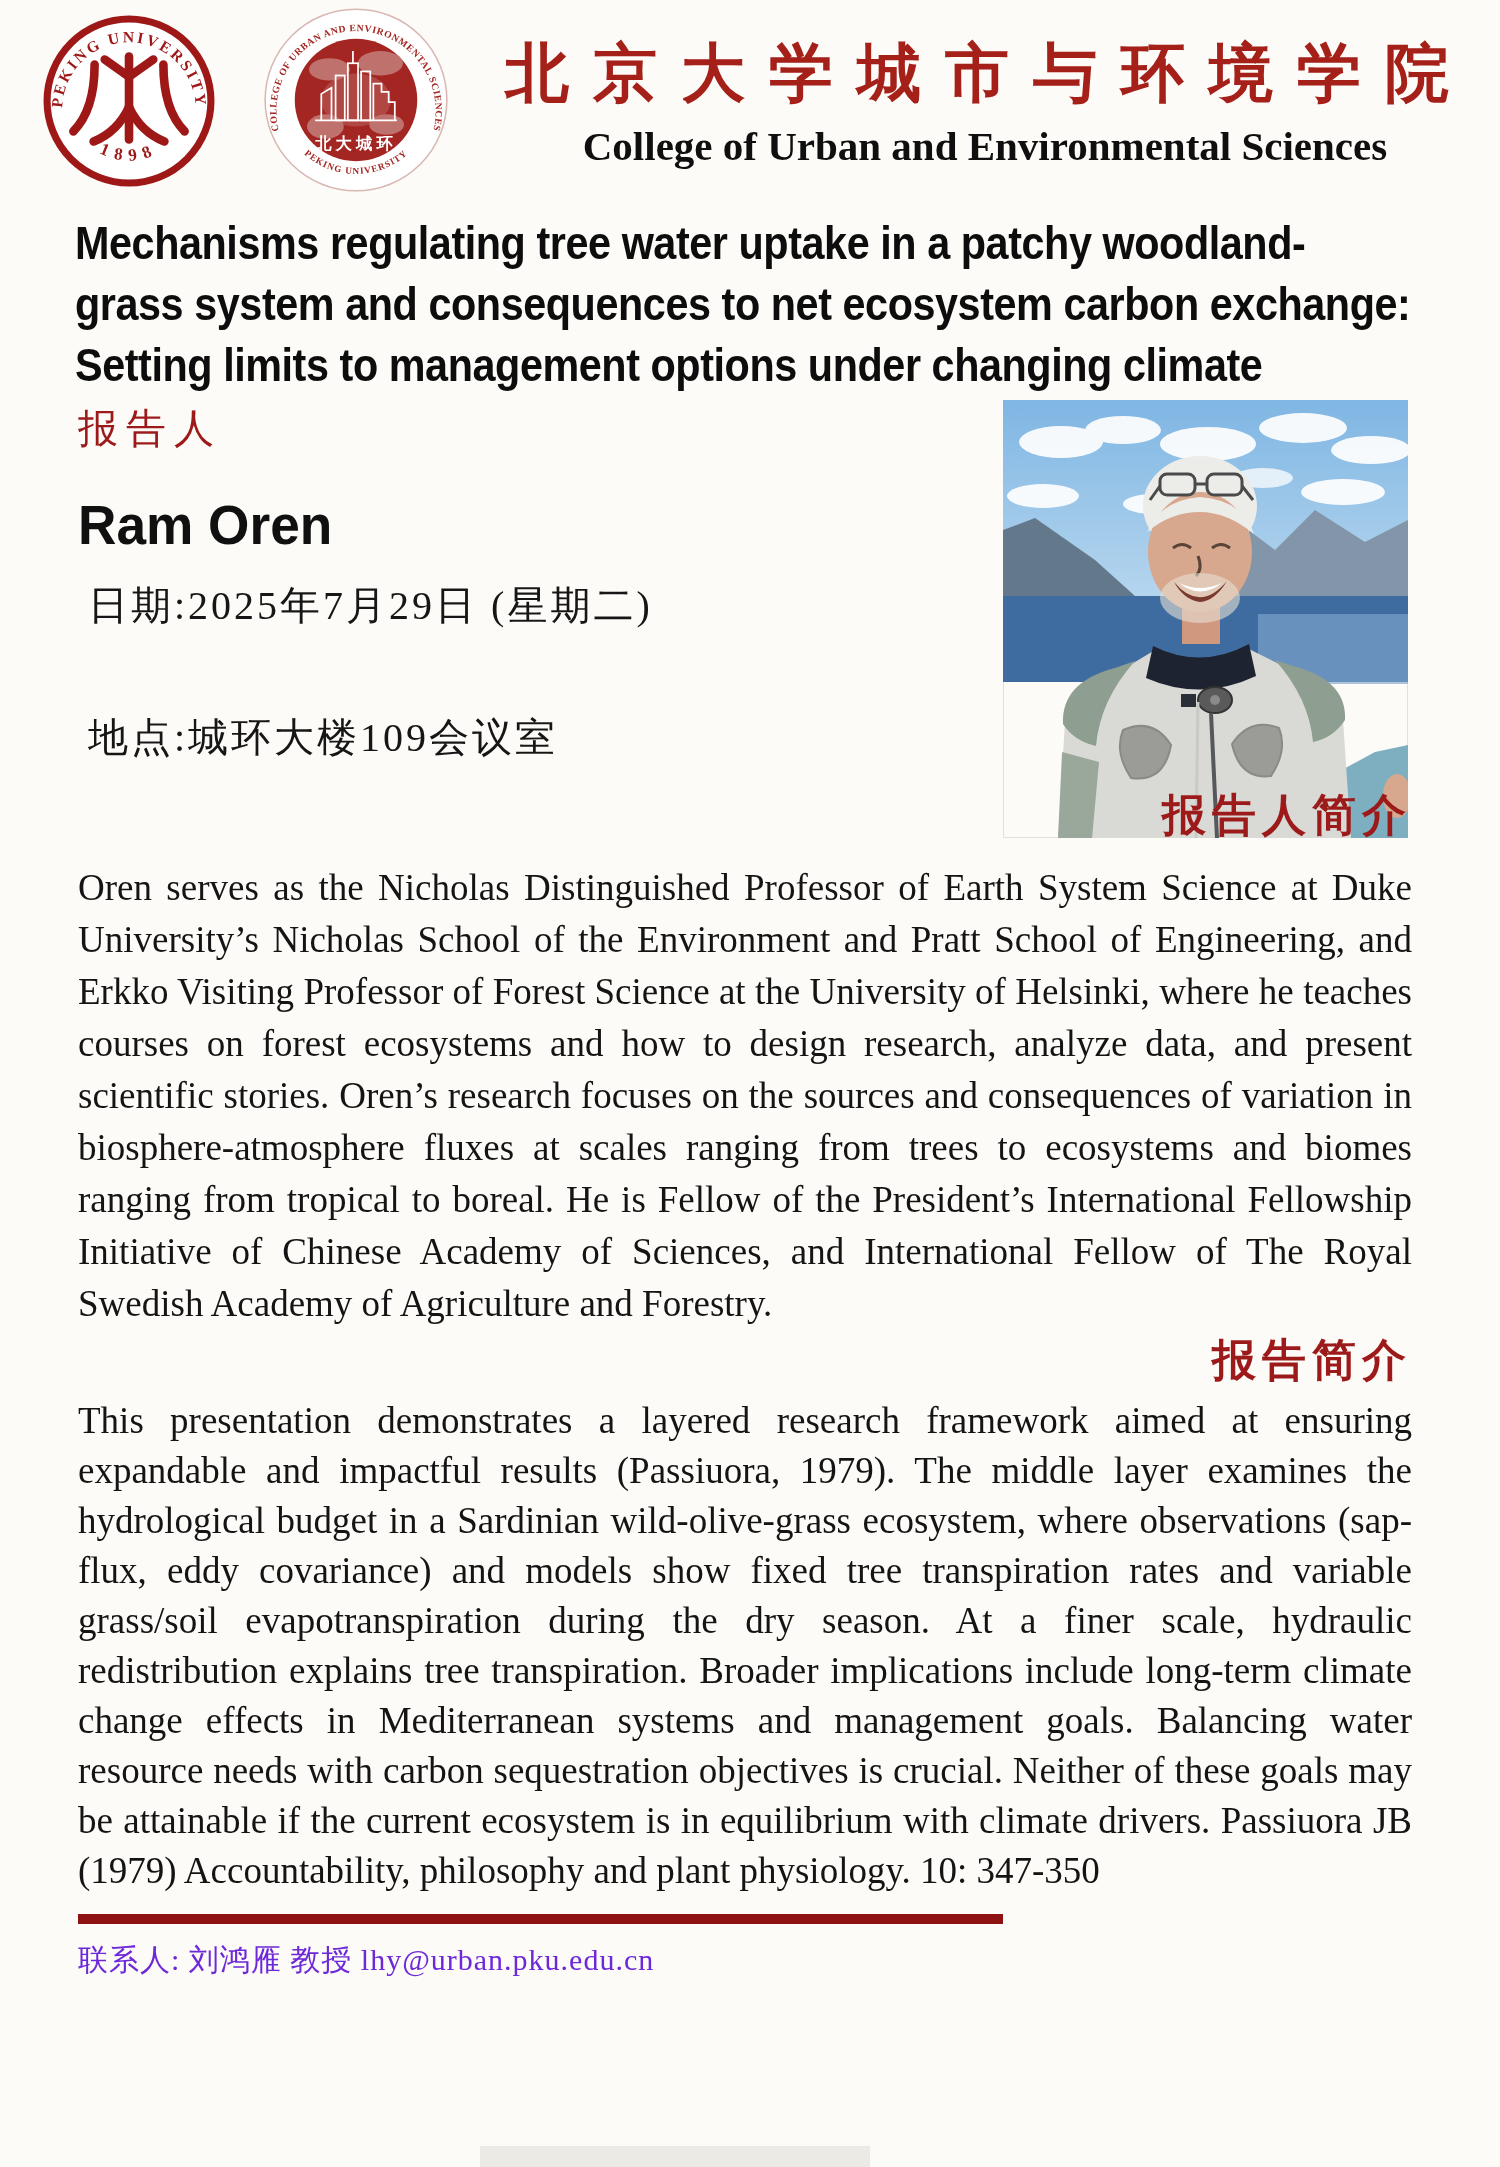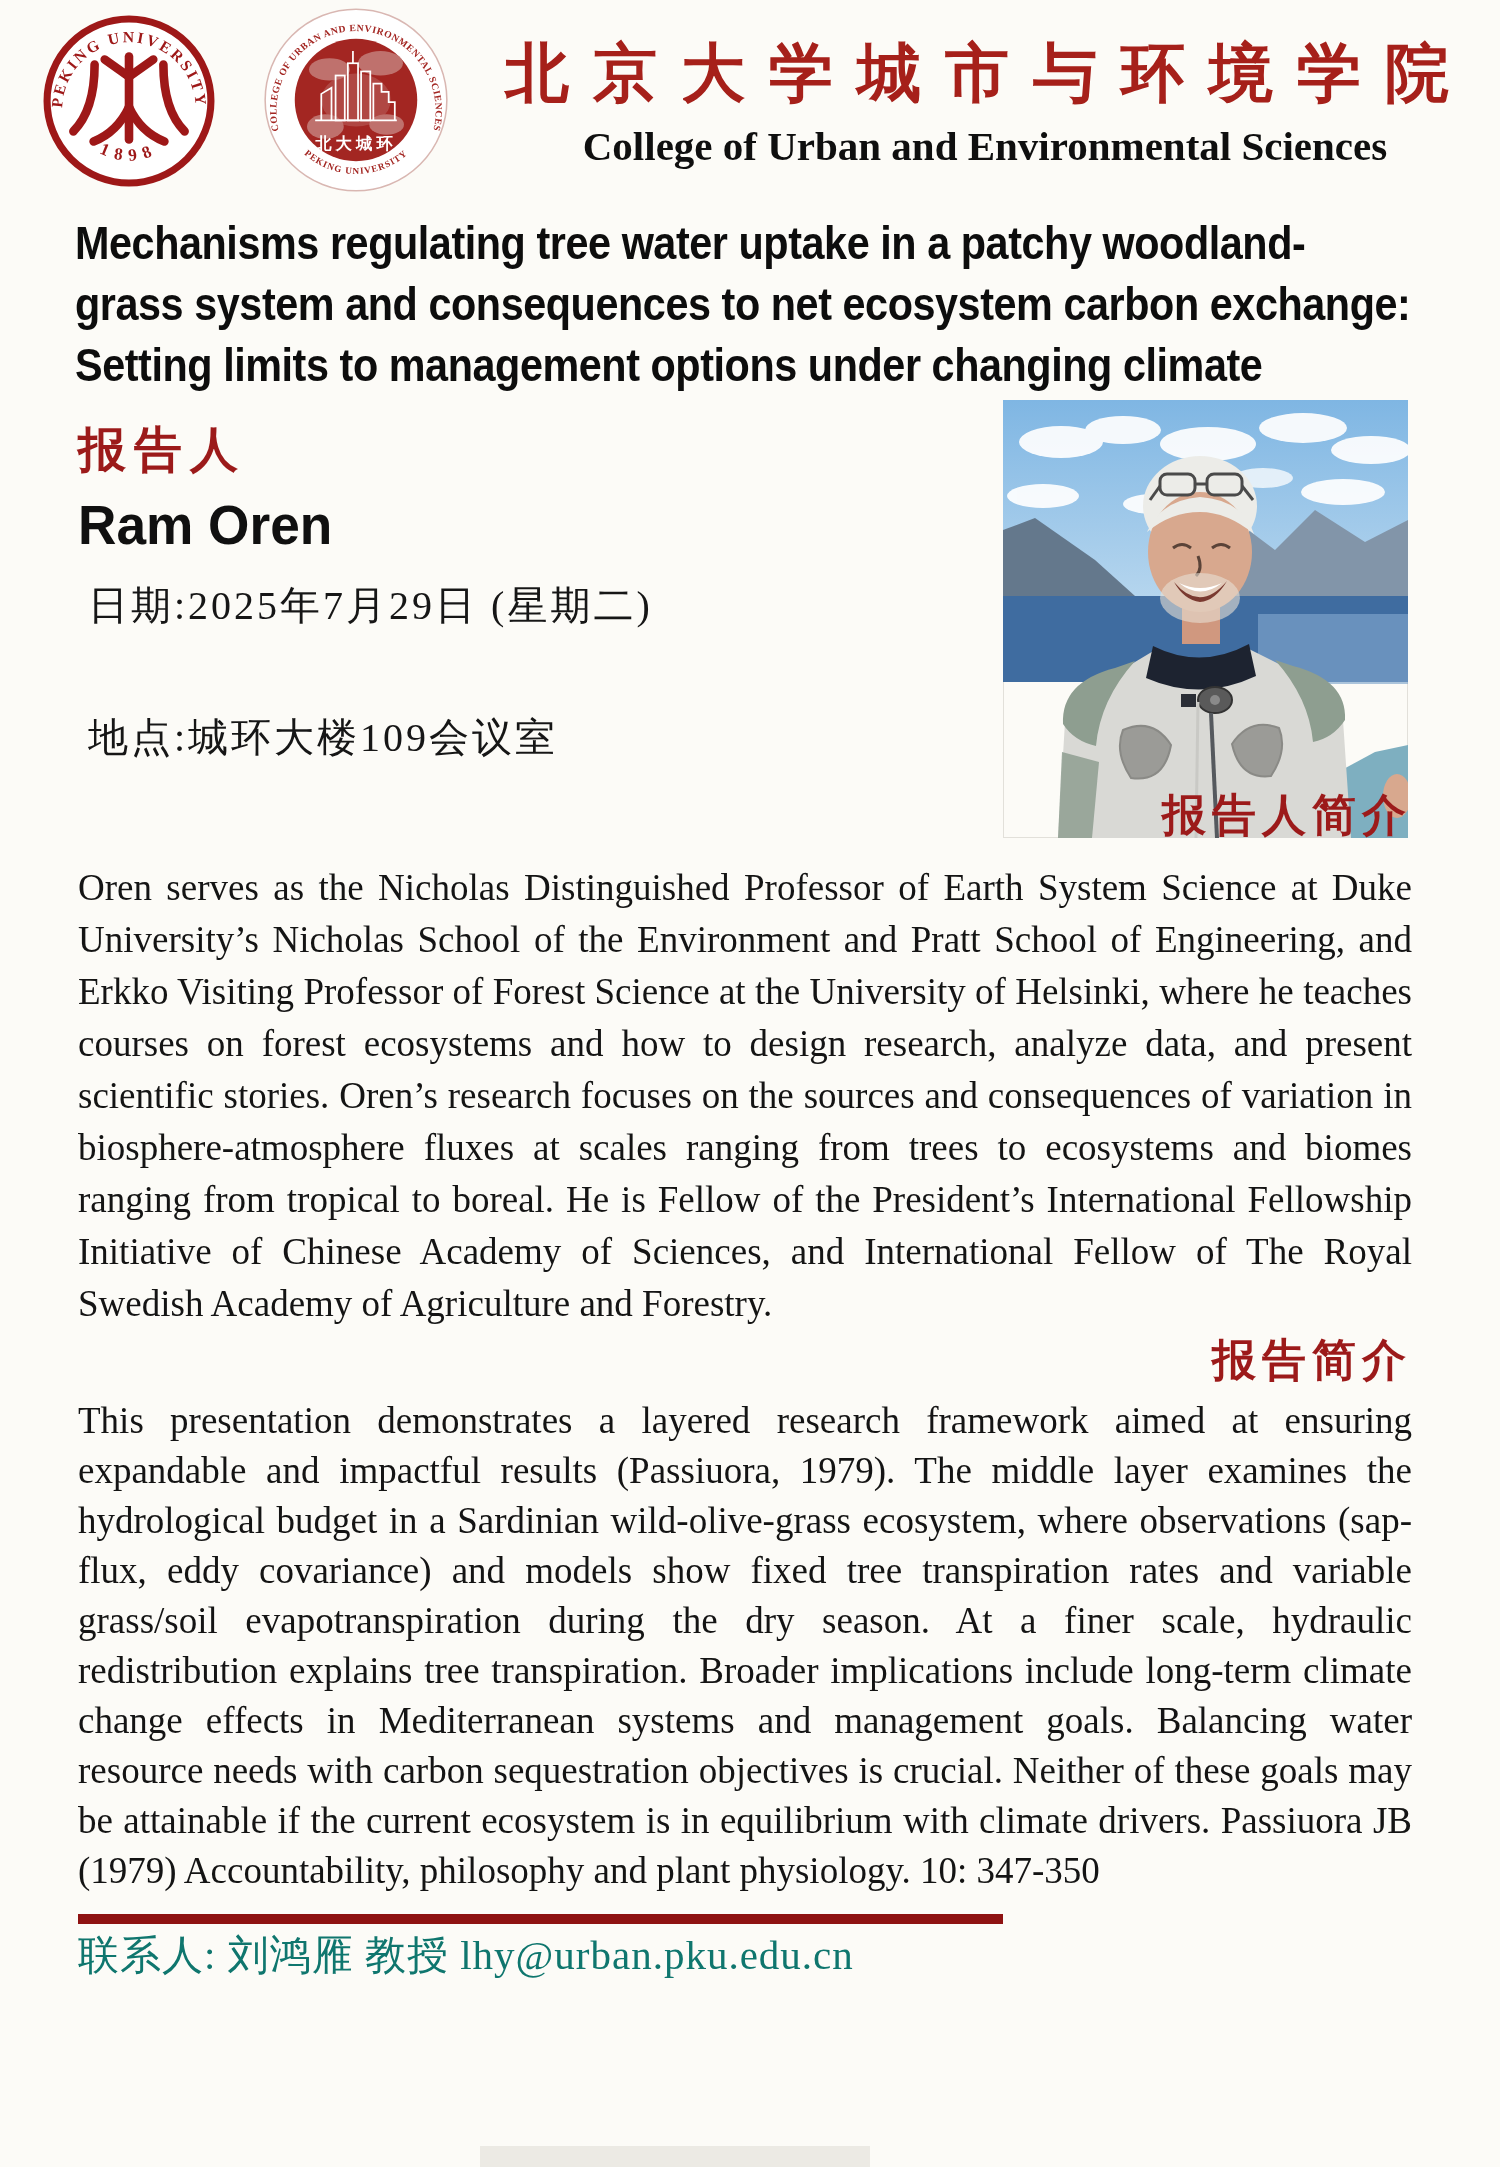--- a/index.html
+++ b/index.html
@@ -33,22 +33,22 @@
   .sem-title-line{
     position:absolute;left:75px;
     font-family:"Liberation Sans", sans-serif;
     font-weight:800;font-size:47px;color:#0d0d0d;
     white-space:nowrap;letter-spacing:-0.5px;
     transform:scaleX(0.88);transform-origin:0 50%;
   }
   .tl1{top:215px;} .tl2{top:276px;} .tl3{top:337px;}
   
   .speaker-label{
-    position:absolute;left:78px;top:418px;
-    font-weight:bold;font-size:48px;letter-spacing:8px;
+    position:absolute;left:78px;top:401px;
+    font-weight:normal;font-size:40px;letter-spacing:8px;
     color:#9C1A1A;
   }
   .speaker-name{
     position:absolute;left:78px;top:492px;
     font-family:"Liberation Sans", sans-serif;
     font-weight:800;font-size:56px;color:#101010;
     transform:scaleX(0.95);transform-origin:0 50%;
   }
   .info-line{
     position:absolute;left:88px;
@@ -72,21 +72,21 @@
     font-size:37px;color:#141414;
     text-align:justify;text-justify:inter-word;
   }
   .bio-text{line-height:52px;margin-top:20px;}
   .abs-heading{margin-top:6px;}
   .abs-text{line-height:50px;}
   .footer-bar{
     margin-top:18px;width:925px;height:10px;background:#8E1212;
   }
   .contact{
-    margin-top:4px;font-size:41px;letter-spacing:1px;color:#0f766e;
+    margin-top:16px;font-size:30px;letter-spacing:1px;color:#6d28d9;
   }
   .bottom-smudge{
     position:absolute;left:480px;top:2146px;width:390px;height:21px;
     background:rgba(198,194,187,0.30);
   }
   svg text{font-family:"Liberation Serif", serif;}
 </style>
 </head>
 <body>
 

